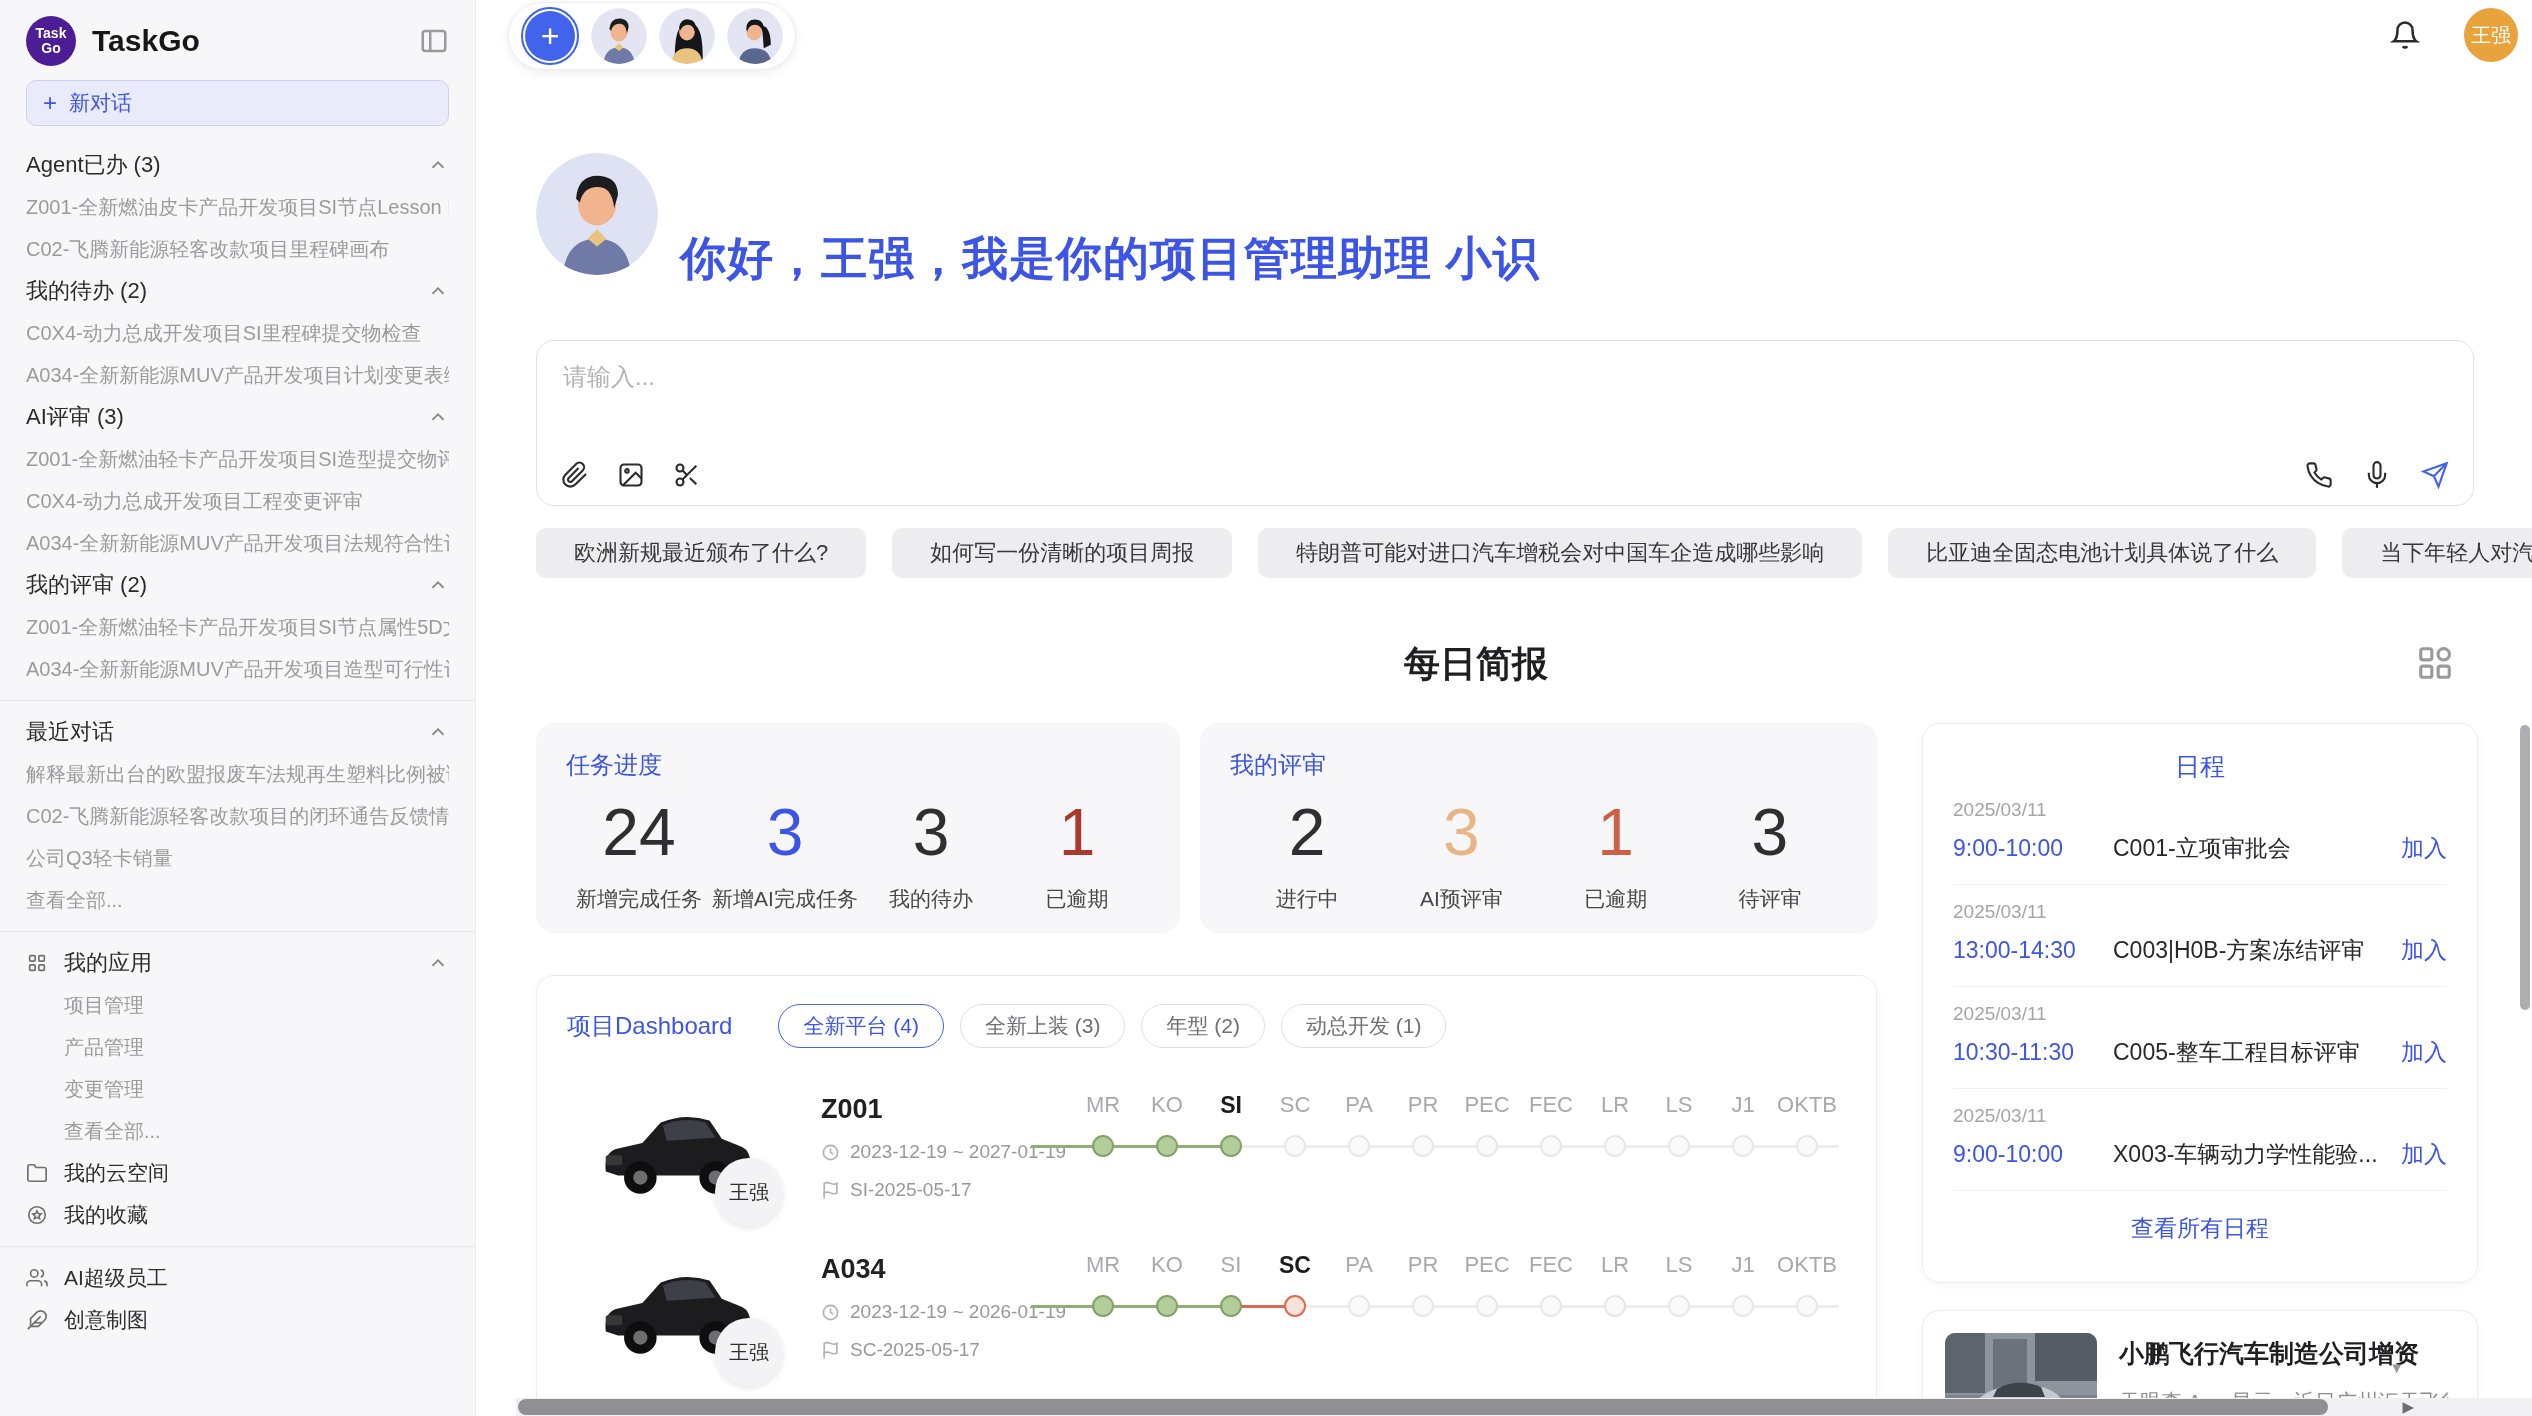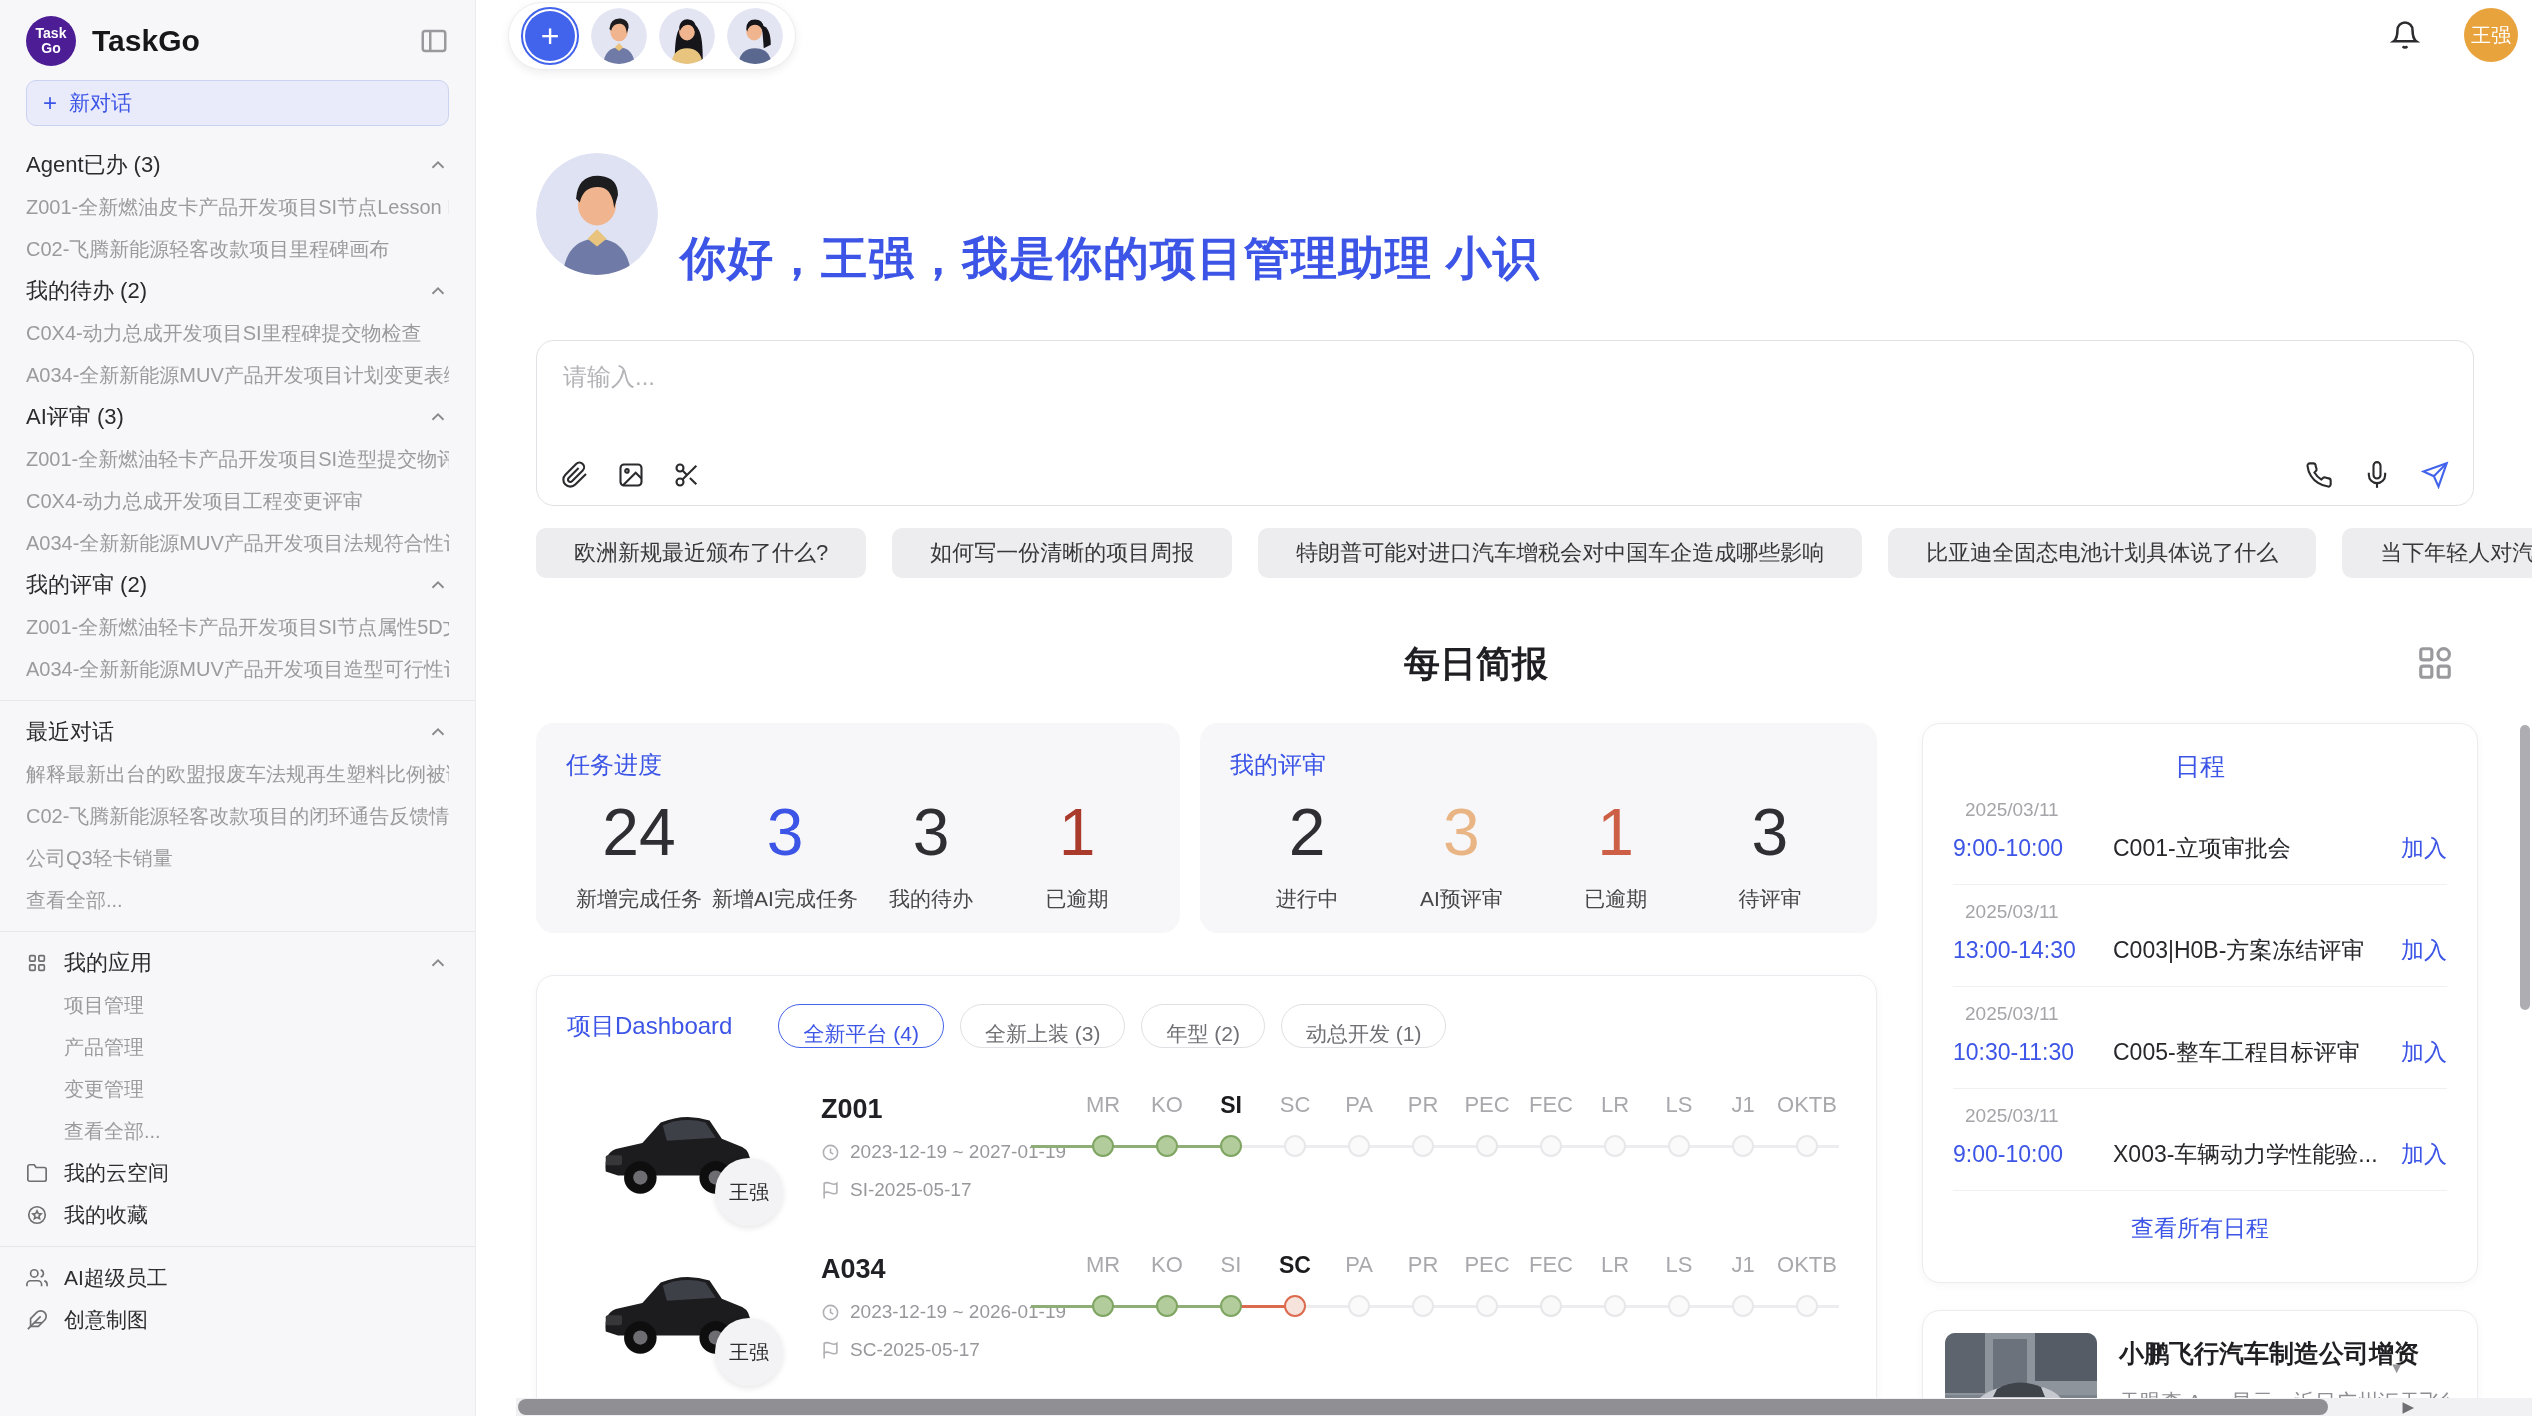--- a/index.html
+++ b/index.html
@@ -84,21 +84,21 @@
   .v-dark{color:#2f2f33;} .v-blue{color:#3c55e6;} .v-red1{color:#a93a2c;}
   .v-orange{color:#e9b585;} .v-red2{color:#cd5f47;}
 
   
   .dash { position:absolute; left:60px; top:975px; width:1341px; height:500px;
     border:1px solid #ececf0; border-radius:18px; background:#fff;
     box-shadow:0 2px 10px rgba(0,0,0,.04); padding:28px 30px; overflow:hidden; }
   .dash-head { display:flex; align-items:center; gap:46px; }
   .dash-title { font-size:24px; color:#3c55e6; }
   .tabs { display:flex; gap:16px; }
-  .tab { height:44px; line-height:42px; padding:8px 24px; border:1px solid #e0e0e4; border-radius:22px;
+  .tab { height:44px; line-height:42px; padding:0 24px; border:1px solid #e0e0e4; border-radius:22px;
     font-size:21px; color:#6f6f74; background:#fff; cursor:pointer; white-space:nowrap; }
   .tab.active { border-color:#4263eb; color:#3c55e6; }
   .proj { display:flex; margin-top:44px; }
   .media { width:254px; position:relative; flex:none; }
   .truck { width:164px; height:112px; margin-left:28px; }
   .owner { position:absolute; left:148px; top:66px; width:68px; height:68px; border-radius:50%;
     background:#f3f3f5; box-shadow:0 2px 6px rgba(0,0,0,.10); display:flex; align-items:center;
     justify-content:center; font-size:20px; color:#2e2e32; }
   .pinfo { width:250px; flex:none; padding-top:2px; }
   .pname { font-size:27px; font-weight:bold; color:#212125; }
@@ -119,21 +119,21 @@
   .dot.done { background:#b3cc9c; border-color:#7fa562; }
   .dot.cur-red { background:#f6e3dc; border-color:#dc6a4e; }
 
   
   .sched { position:absolute; left:1446px; top:723px; width:556px; height:560px;
     border:1px solid #ececf0; border-radius:18px; background:#fff;
     box-shadow:0 2px 10px rgba(0,0,0,.04); padding:26px 30px; }
   .sched-title { text-align:center; font-size:25px; color:#3c55e6; }
   .sch-item { padding:16px 0 20px 0; border-bottom:1px solid #f0f0f2; }
   .sch-item:last-of-type { border-bottom:1px solid #f0f0f2; }
-  .sch-date { font-size:19px; color:#a5a5a9;margin-left:12px; }
+  .sch-date { font-size:19px; color:#a5a5a9; }
   .sch-row { display:flex; align-items:center; margin-top:12px; }
   .sch-time { width:160px; font-size:23px; color:#3c55e6; flex:none; }
   .sch-name { flex:1; font-size:23px; color:#28282c; white-space:nowrap; overflow:hidden; }
   .sch-join { font-size:23px; color:#3c55e6; cursor:pointer; }
   .sch-all { text-align:center; font-size:23px; color:#3c55e6; margin-top:22px; cursor:pointer; }
 
   
   .news { position:absolute; left:1446px; top:1310px; width:556px; height:160px;
     border:1px solid #ececf0; border-radius:18px; background:#fff;
     box-shadow:0 2px 10px rgba(0,0,0,.04); padding:22px; display:flex; gap:22px; }

